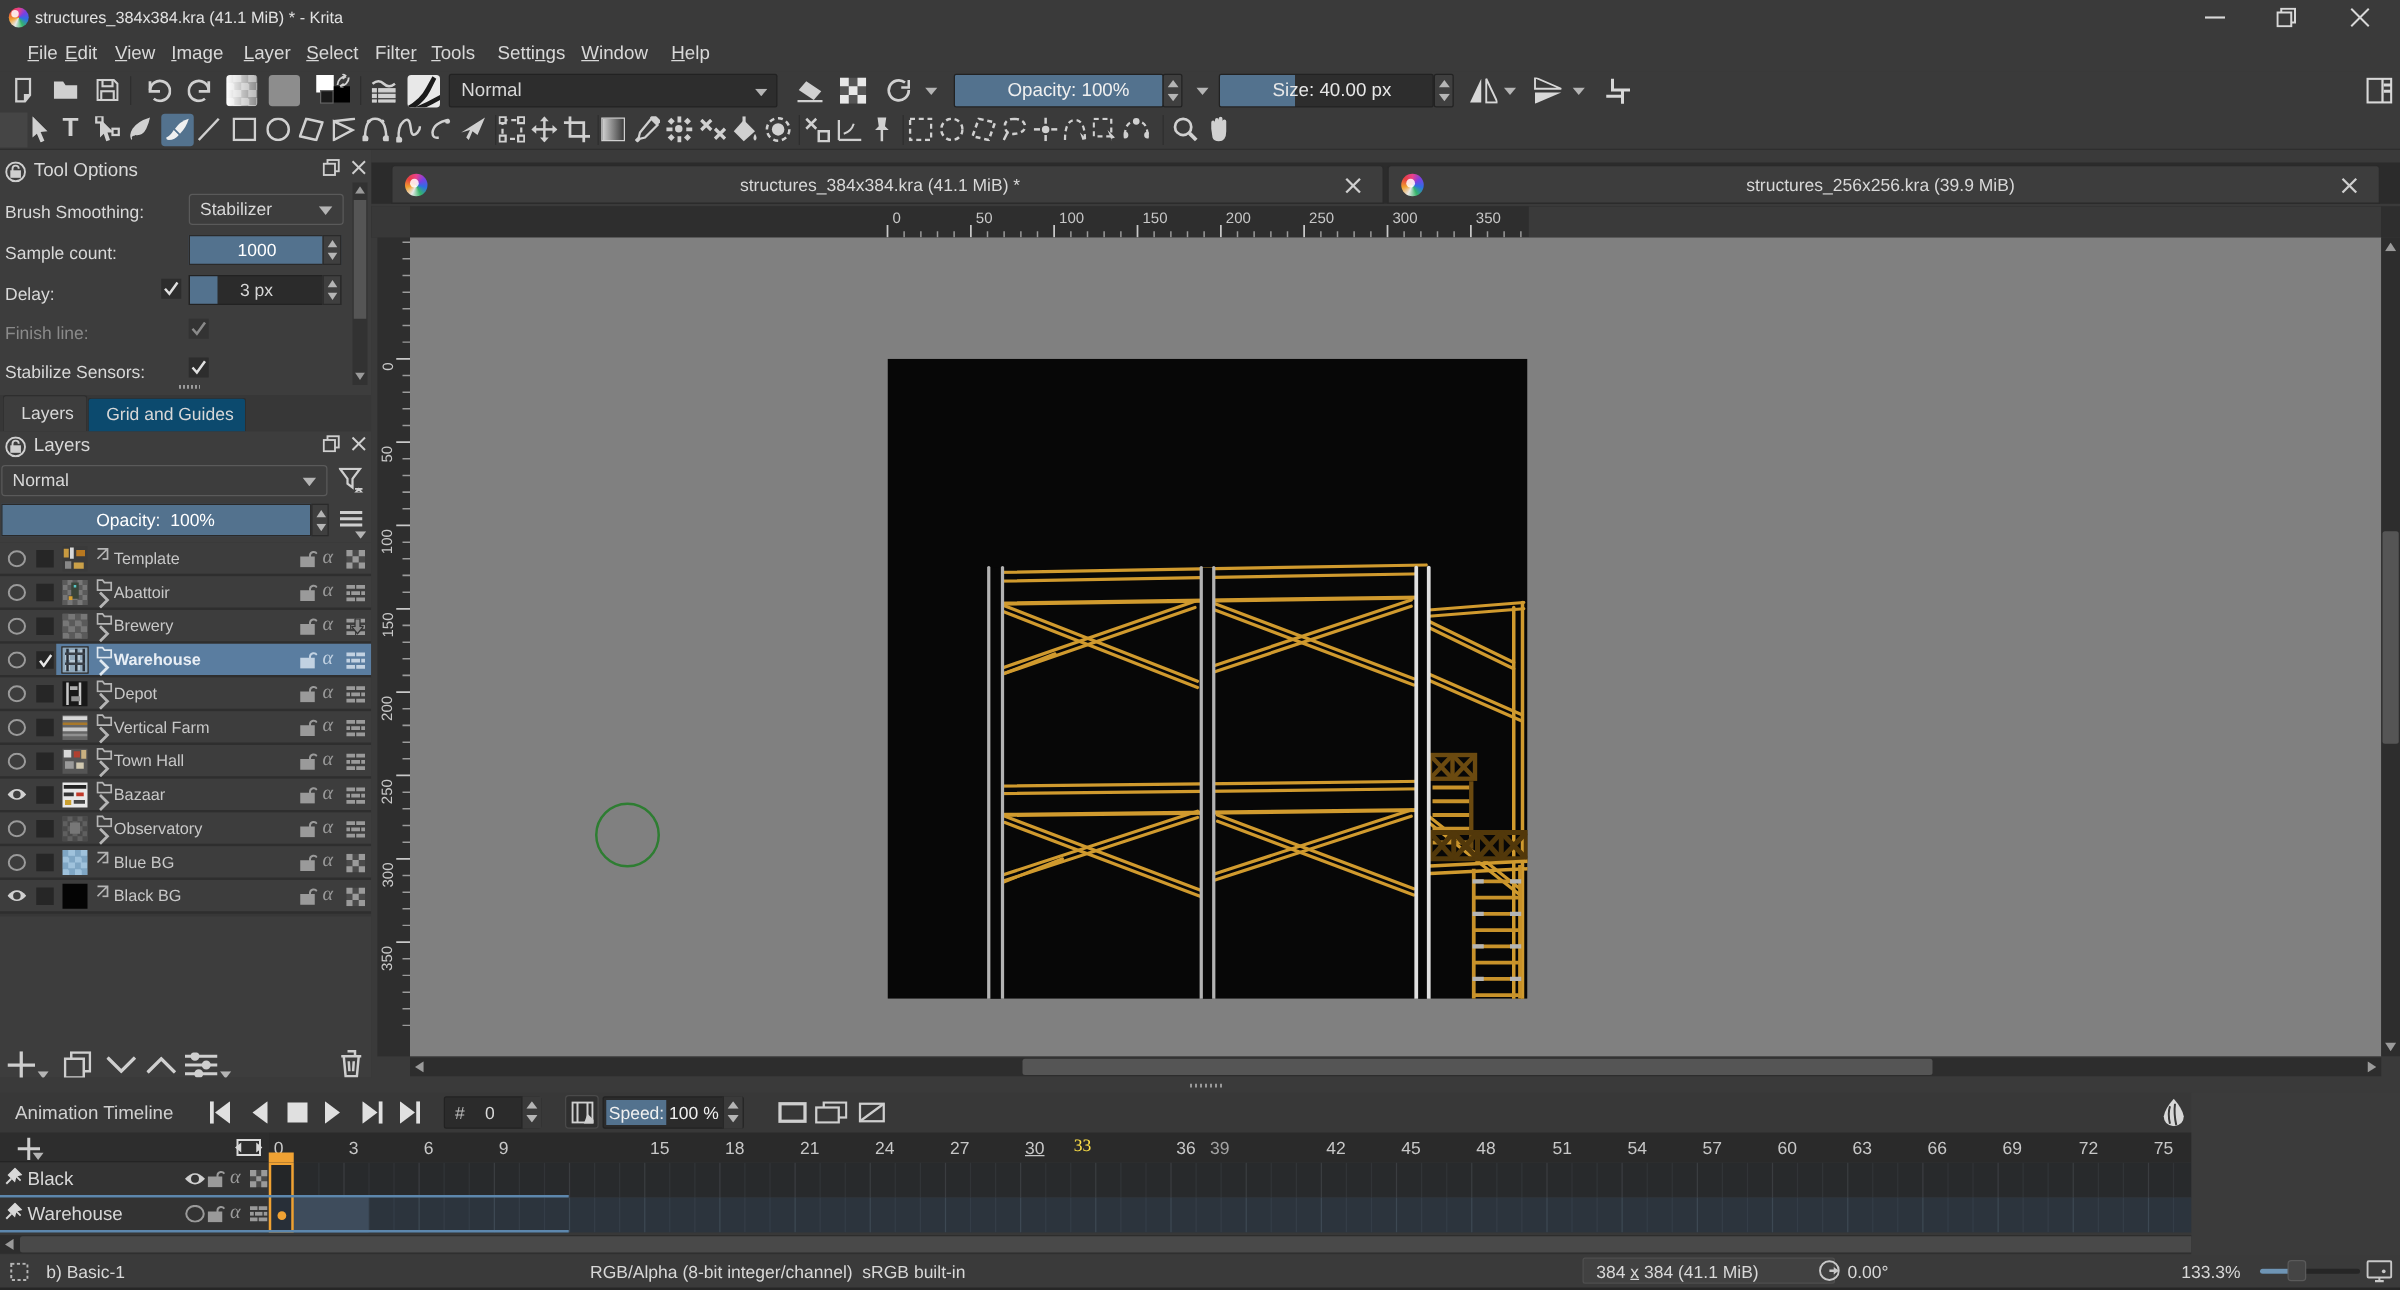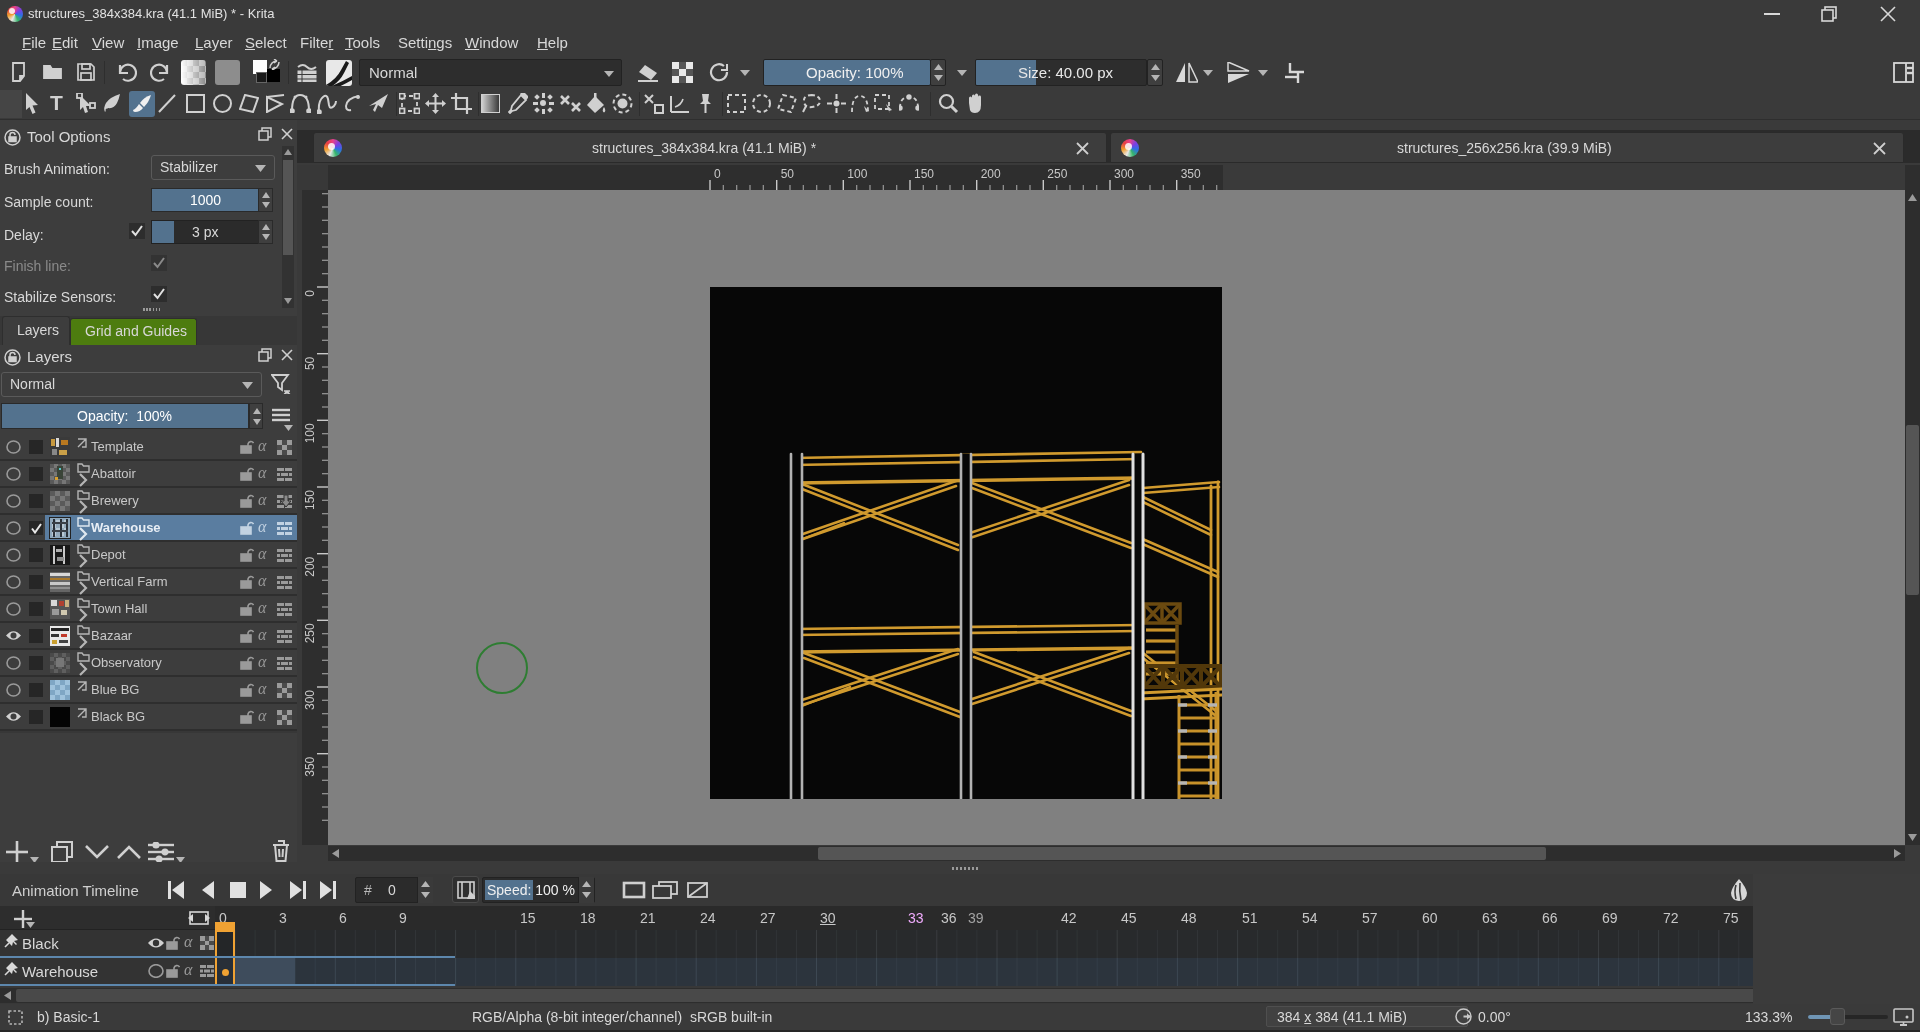--- a/index.html
+++ b/index.html
@@ -395,21 +395,21 @@
   <span class="txt" style="left:27px;top:8px;font-size:15px;">Tool Options</span>
   <svg class="abs" style="left:258px;top:7px;" width="14" height="14" fill="none" stroke="#cfcfcf" stroke-width="1.5">
     <rect x="4" y="1" width="9" height="9"></rect>
         <rect x="1" y="4" width="9" height="9" fill="#3d3d3d"></rect>
       </svg>
   <svg class="abs" style="left:281px;top:8px;" width="12" height="12" stroke="#cfcfcf" stroke-width="1.6">
     <line x1="1" y1="1" x2="11" y2="11"></line>
         <line x1="11" y1="1" x2="1" y2="11"></line>
       </svg>
 
-  <span class="txt" style="left:4px;top:41px;">Brush Animation:</span>
+  <span class="txt" style="left:4px;top:41px;">Brush Smoothing:</span>
   <div class="abs" style="left:151px;top:35px;width:124px;height:25px;background:#3d3d3d;border:1px solid #5a5a5a;border-radius:3px;">
     <span class="txt" style="left:8px;top:3px;">Stabilizer</span>
     <svg class="abs" style="left:103px;top:9px;" width="11" height="7">
           <path d="M0 0 h11 l-5.5 7 z" fill="#b5b5b5"></path>
         </svg>
   </div>
 
   <span class="txt" style="left:4px;top:74px;">Sample count:</span>
   <div class="abs" style="left:151px;top:68px;width:122px;height:24px;background:#53728e;border:1px solid #2a2a2a;">
     <span class="txt" style="left:38px;top:3px;color:#fff;">1000</span>
@@ -465,21 +465,21 @@
           <path d="M0 0 h8 l-4 6 z" fill="#9a9a9a"></path>
         </svg>
   </div>
   <div class="abs" style="left:143px;top:188px;width:17px;height:3px;
      background:repeating-linear-gradient(90deg,#9a9a9a 0 1.6px,transparent 1.6px 3.2px);"></div>
 
   <div class="abs" style="left:0;top:196px;width:297px;height:29px;background:#373737;"></div>
   <div class="abs" style="left:2px;top:196px;width:68px;height:29px;background:#3d3d3d;border:1px solid #2e2e2e;border-bottom:none;border-radius:3px 3px 0 0;">
     <span class="txt" style="left:14px;top:5px;">Layers</span>
       </div>
-  <div class="abs" style="left:70px;top:198px;width:127px;height:27px;background:#4d7c0f;border:1px solid #2e2e2e;border-bottom:none;border-radius:3px 3px 0 0;">
+  <div class="abs" style="left:70px;top:198px;width:127px;height:27px;background:#0c4a6e;border:1px solid #2e2e2e;border-bottom:none;border-radius:3px 3px 0 0;">
     <span class="txt" style="left:14px;top:4px;">Grid and Guides</span>
       </div>
 
   <svg class="abs" style="left:4px;top:229px;" width="17" height="17" fill="none" stroke="#cfcfcf" stroke-width="1.5">
     <circle cx="8.5" cy="8.5" r="7.5"></circle>
         <rect x="5" y="8" width="7" height="4.5" fill="#cfcfcf"></rect>
         <path d="M6 8 v-2 a2.5 2.5 0 0 1 5 0"></path>
       </svg>
   <span class="txt" style="left:27px;top:228px;font-size:15px;">Layers</span>
   <svg class="abs" style="left:258px;top:228px;" width="14" height="14" fill="none" stroke="#cfcfcf" stroke-width="1.5">
@@ -1270,21 +1270,21 @@
       <span class="txt" style="left:279px;top:36px;font-size:14px;color:#c8c8c8;">3</span>
       <span class="txt" style="left:339px;top:36px;font-size:14px;color:#c8c8c8;">6</span>
       <span class="txt" style="left:399px;top:36px;font-size:14px;color:#c8c8c8;">9</span>
       <span class="txt" style="left:460px;top:36px;font-size:14px;color:#c8c8c8;margin-top:47px;">12</span>
       <span class="txt" style="left:520px;top:36px;font-size:14px;color:#c8c8c8;">15</span>
       <span class="txt" style="left:580px;top:36px;font-size:14px;color:#c8c8c8;">18</span>
       <span class="txt" style="left:640px;top:36px;font-size:14px;color:#c8c8c8;">21</span>
       <span class="txt" style="left:700px;top:36px;font-size:14px;color:#c8c8c8;">24</span>
       <span class="txt" style="left:760px;top:36px;font-size:14px;color:#c8c8c8;">27</span>
       <span class="txt" style="left:820px;top:36px;font-size:14px;color:#c8c8c8;text-decoration:underline;">30</span>
-      <span class="txt" style="left:908px;top:36px;font-size:14px;color:#f0abfc;">33</span>
+      <span class="txt" style="left:859px;top:36px;font-size:14px;color:#fde047;font-family:Liberation Serif, serif;">33</span>
       <span class="txt" style="left:941px;top:36px;font-size:14px;color:#c8c8c8;">36</span>
       <span class="txt" style="left:968px;top:36px;font-size:14px;color:#a3a3a3;">39</span>
       <span class="txt" style="left:1061px;top:36px;font-size:14px;color:#c8c8c8;">42</span>
       <span class="txt" style="left:1121px;top:36px;font-size:14px;color:#c8c8c8;">45</span>
       <span class="txt" style="left:1181px;top:36px;font-size:14px;color:#c8c8c8;">48</span>
       <span class="txt" style="left:1242px;top:36px;font-size:14px;color:#c8c8c8;">51</span>
       <span class="txt" style="left:1302px;top:36px;font-size:14px;color:#c8c8c8;">54</span>
       <span class="txt" style="left:1362px;top:36px;font-size:14px;color:#c8c8c8;">57</span>
       <span class="txt" style="left:1422px;top:36px;font-size:14px;color:#c8c8c8;">60</span>
       <span class="txt" style="left:1482px;top:36px;font-size:14px;color:#c8c8c8;">63</span>

